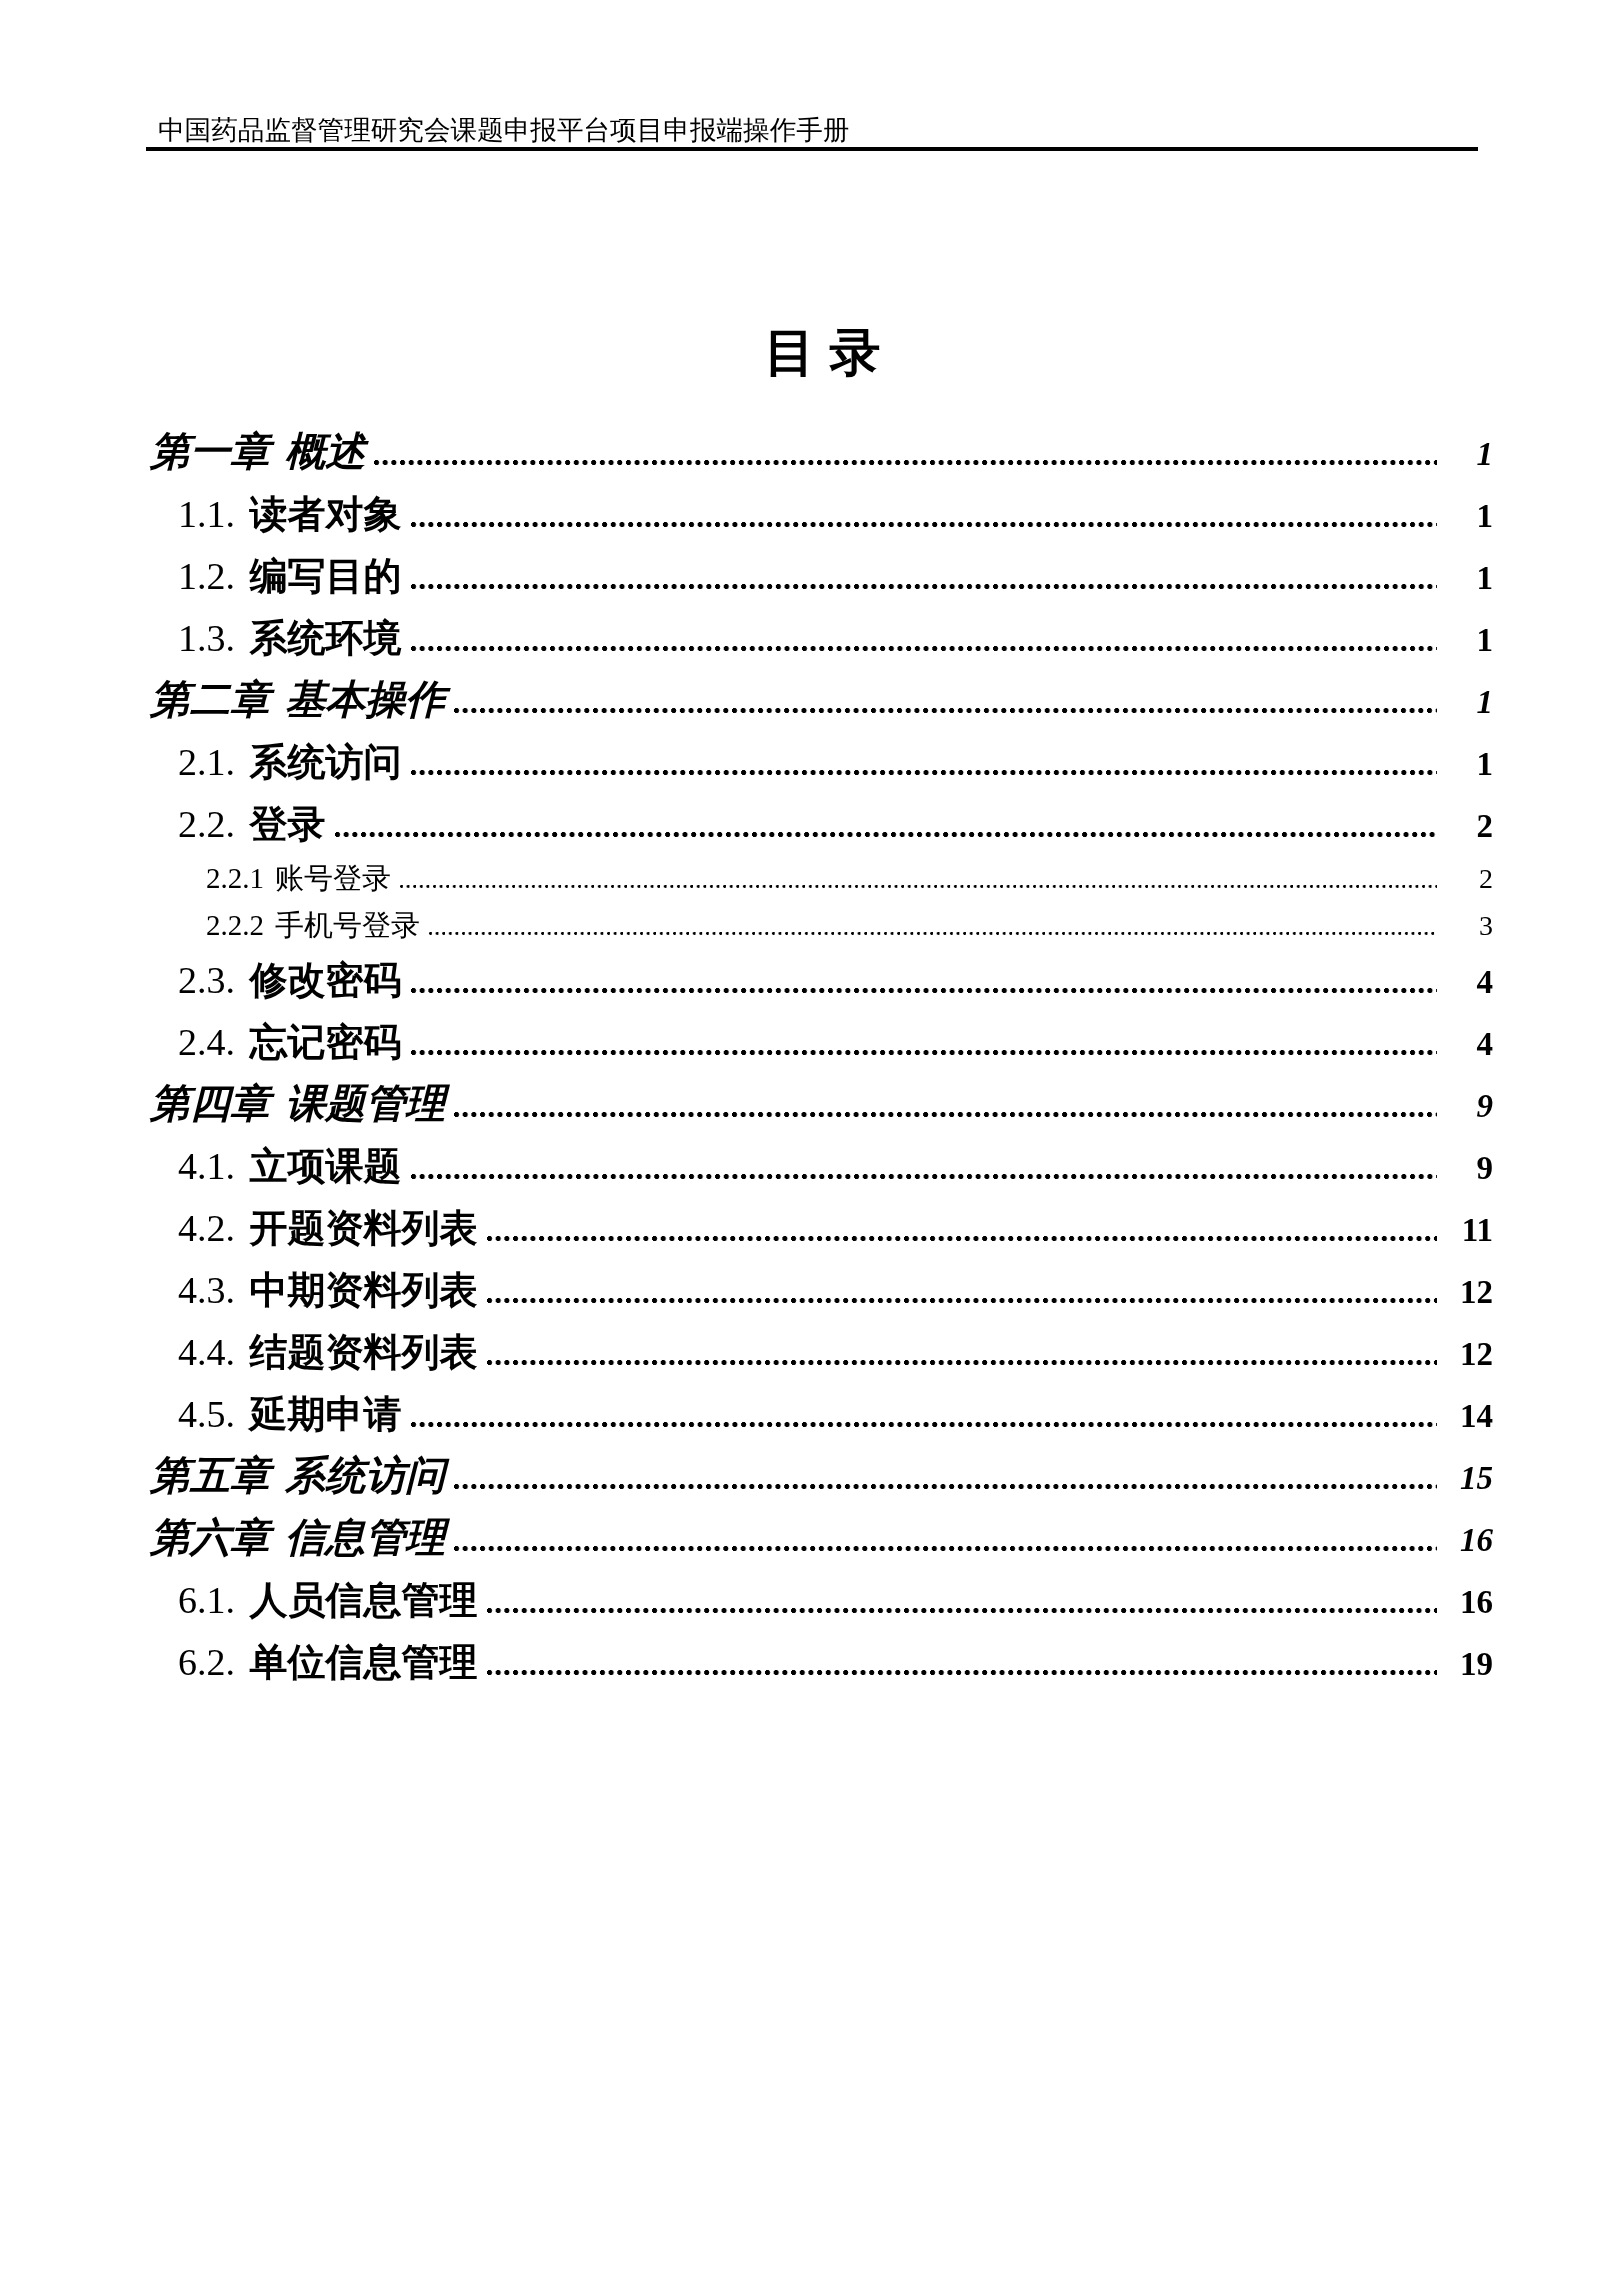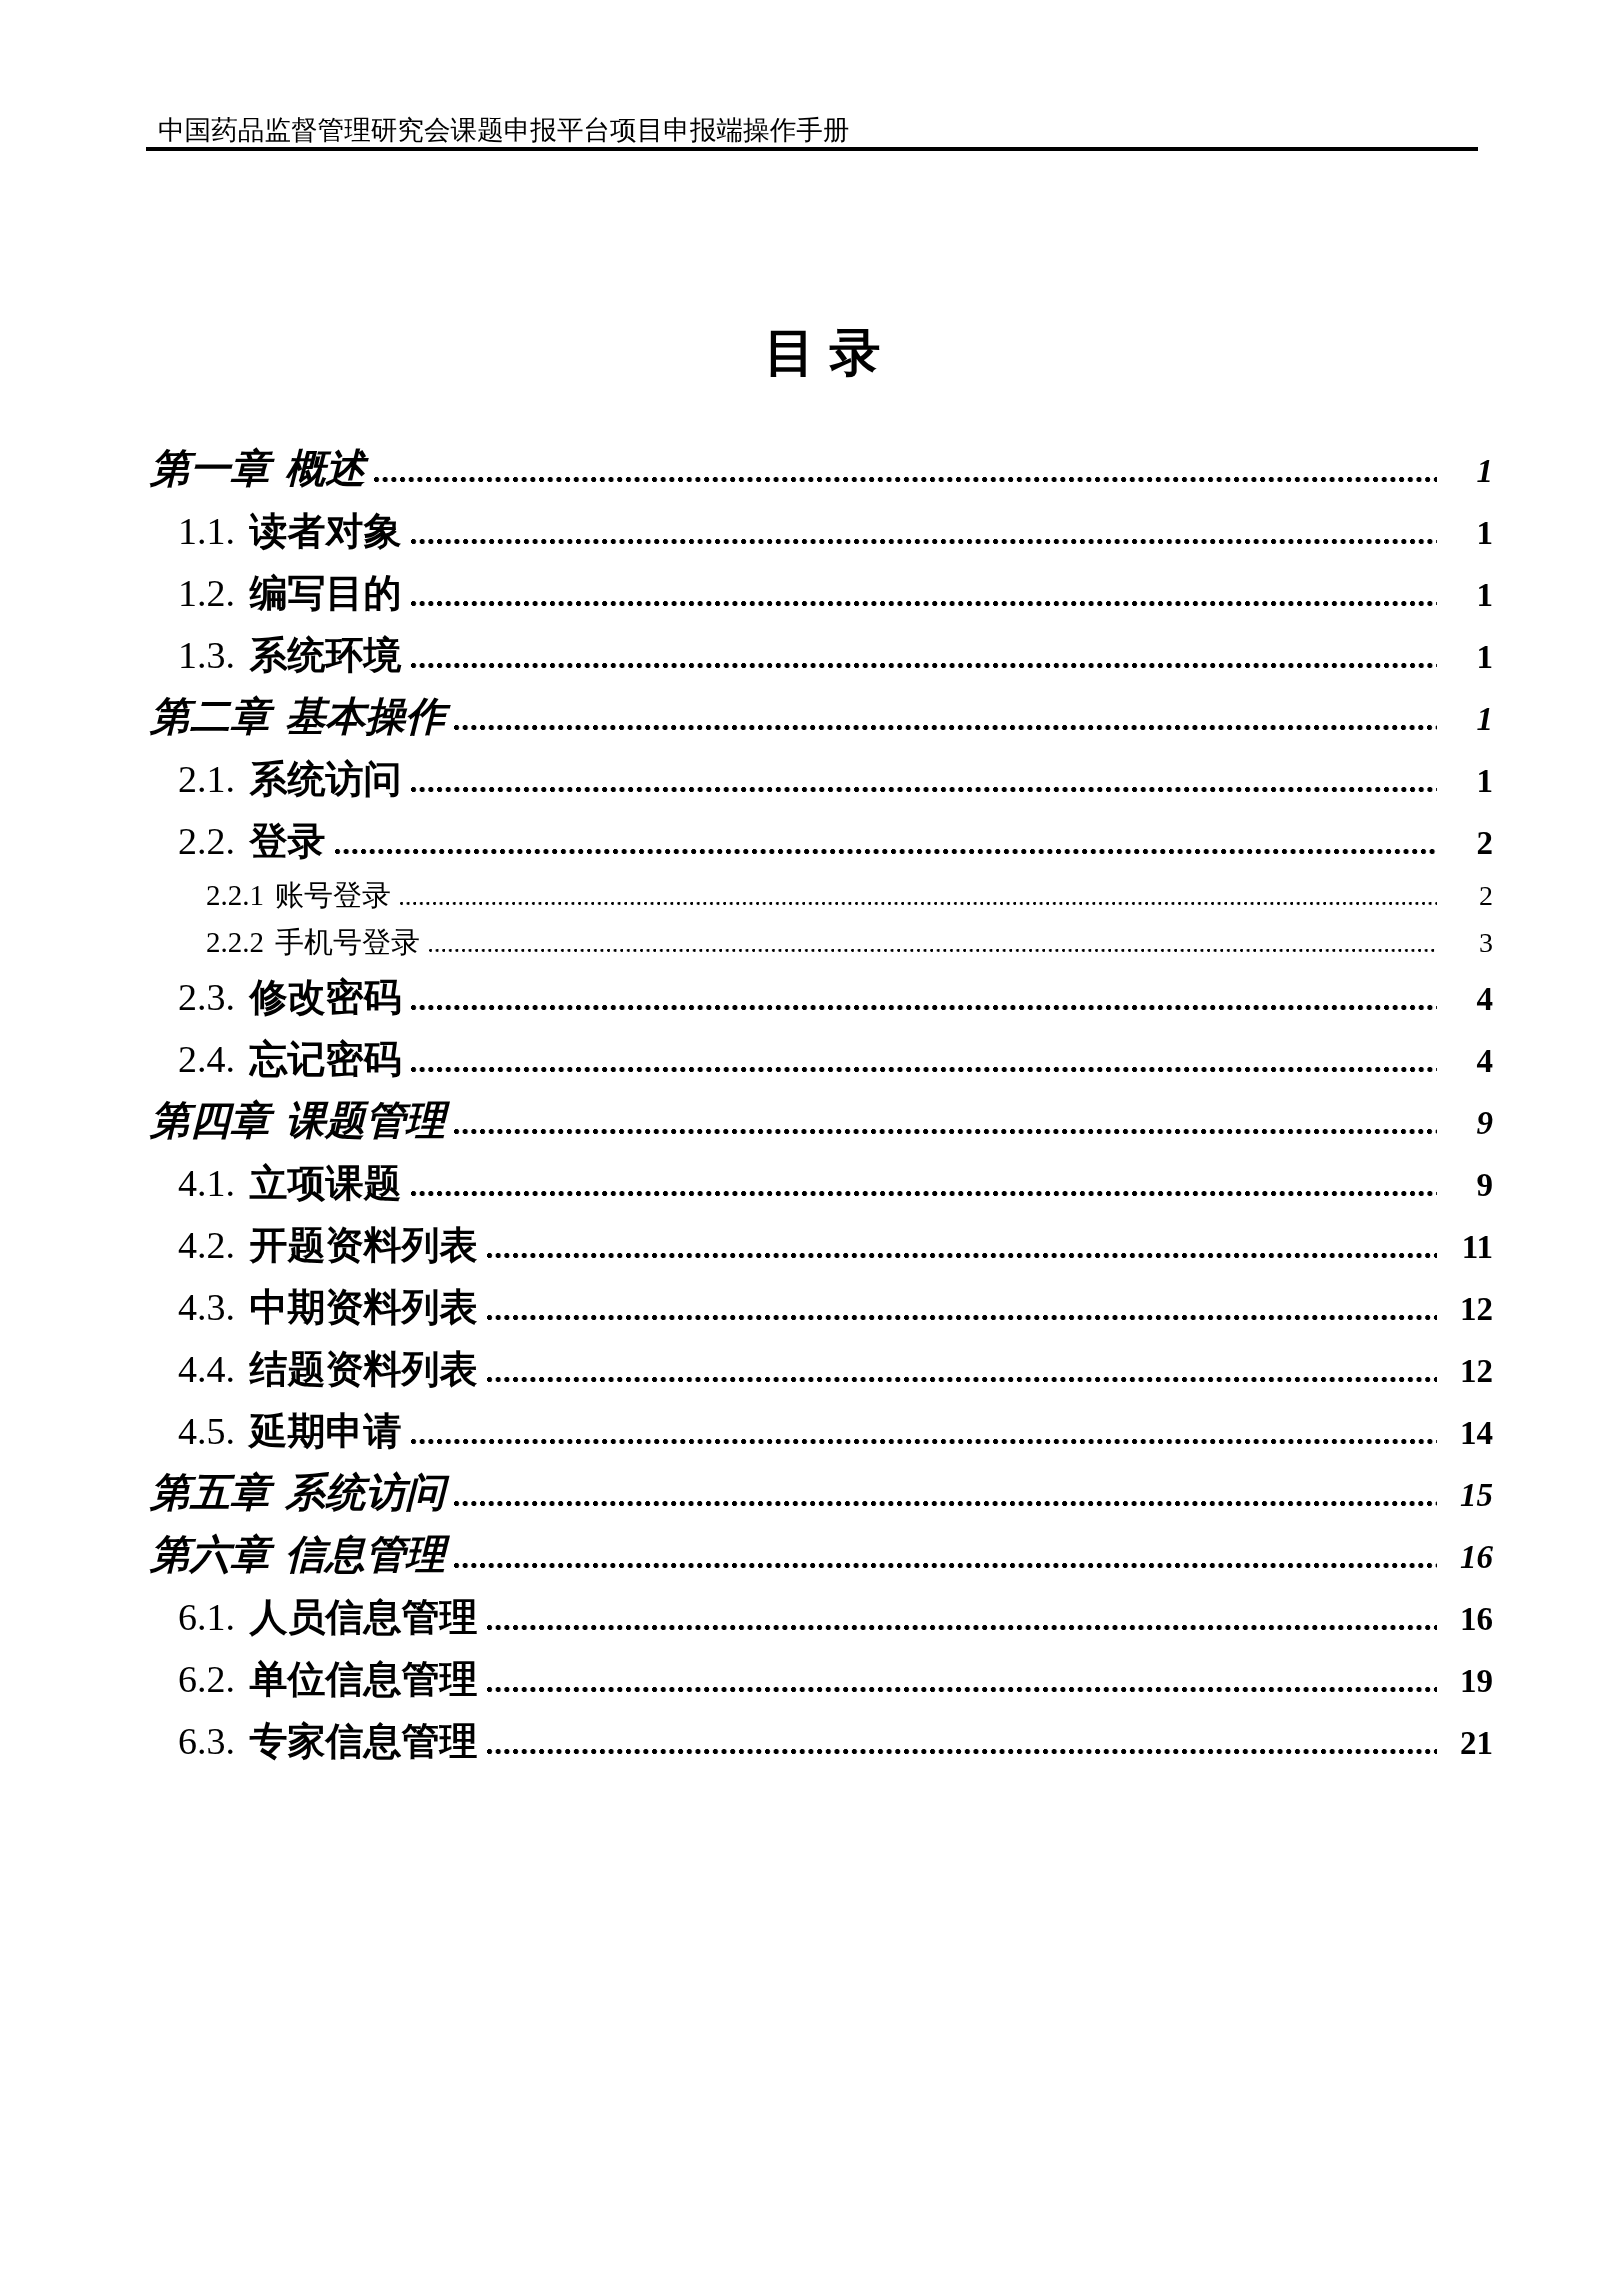--- a/index.html
+++ b/index.html
@@ -14,21 +14,21 @@
   }
   .header-rule {
     position:absolute; top:147px; left:146px; width:1332px; height:3.6px;
     background:#000000;
   }
   .toc-title {
     position:absolute; top:328px; left:11px; width:100%;
     text-align:center; font-size:51px; font-weight:bold;
     letter-spacing:0.28em; text-indent:0.28em; line-height:1.0;
   }
-  .toc { position:absolute; top:438px; left:150px; width:1343px; }
+  .toc { position:absolute; top:421px; left:150px; width:1343px; }
   .row { display:flex; align-items:baseline; white-space:nowrap; }
   .row.l1 { height:62px; line-height:62px; font-size:40px; font-weight:bold; font-style:italic; }
   .row.l2 { height:62px; line-height:62px; font-size:38px; padding-left:28px; }
   .row.l3 { height:47px;  line-height:47px;  font-size:29px; padding-left:56px; }
   .num { margin-right:0.38em; }
   .l2 .num { font-weight:normal; }
   .l2 .ttl { font-weight:bold; }
   .leader {
     flex:1 1 auto; height:5.1px; margin:0 7.2px 0 9.2px;
     background-image:radial-gradient(circle at 2.6px 2.6px, #000000 2.4px, rgba(0,0,0,0) 2.8px);
@@ -201,24 +201,18 @@
       <span class="pg">16</span>
     </div>
 
     <div class="row l2">
       <span class="num">6.2.</span>
       <span class="ttl">单位信息管理</span>
       <span class="leader"></span>
       <span class="pg">19</span>
     </div>
 
-    <div class="row l2">
-      <span class="num">6.3.</span>
-      <span class="ttl">专家信息管理</span>
-      <span class="leader"></span>
-      <span class="pg">21</span>
-    </div>
 
   </nav>
 
 
 </div>
 
 
 </body></html>

